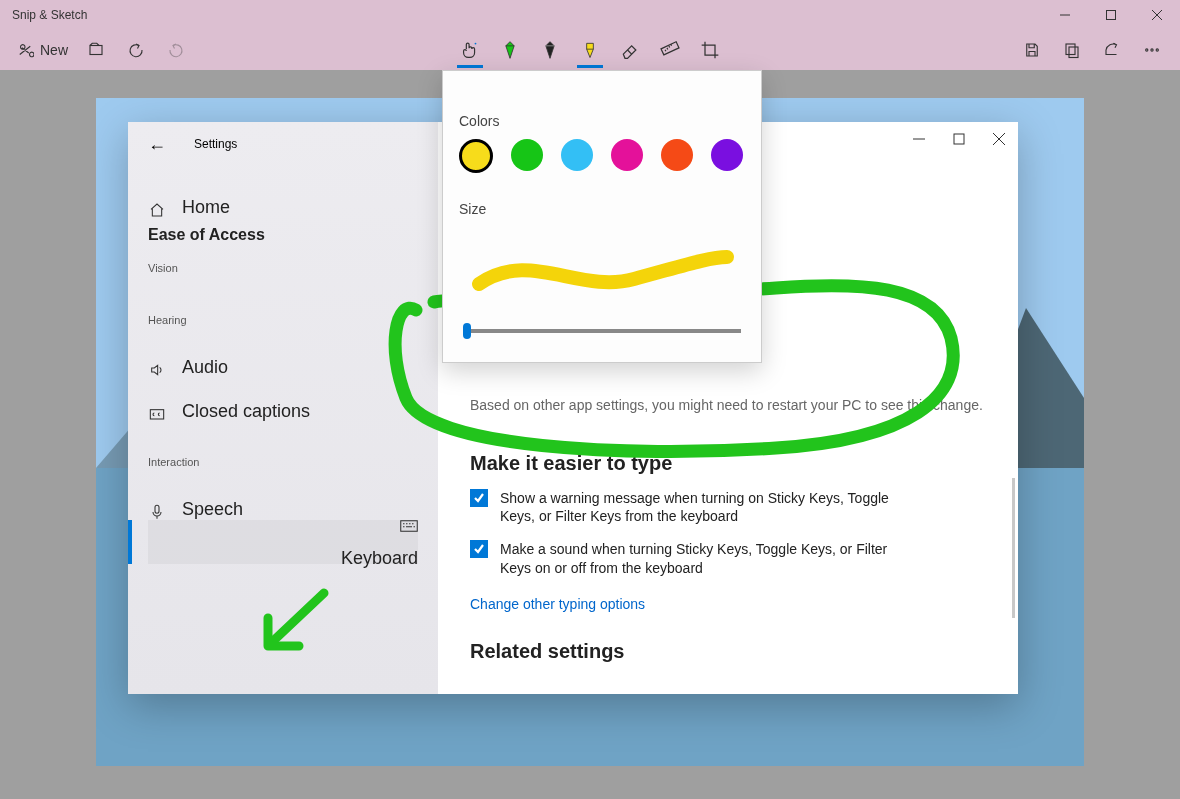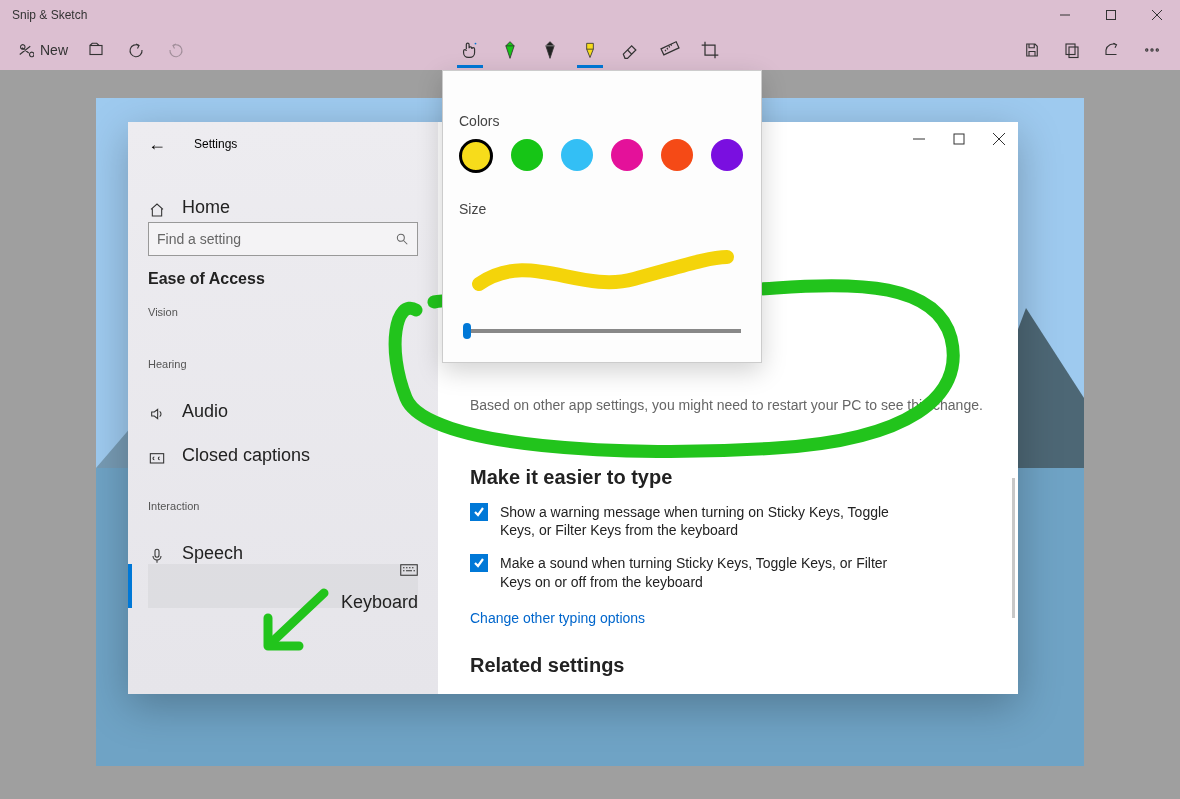--- a/index.html
+++ b/index.html
@@ -34,21 +34,21 @@
   .side-row.selected::before { content:""; position:absolute; left:-20px; top:0; width:4px; height:100%; background:#0078d7; }
   .side-row .ic { width:18px; display:flex; justify-content:center; }
   .search { margin:4px 0 14px 0; height:34px; border:1px solid #999; background:#f4f3f5; display:flex; align-items:center; padding:0 8px; font-size:14px; color:#666; }
   .search span { flex:1; }
   .side-heading { font-size:16px; font-weight:600; color:#222; margin:8px 0 6px 0; }
   .side-sub { font-size:11px; color:#555; margin:10px 0 6px 0; }
   .settings-main { flex:1; background:#fff; position:relative; padding:24px 32px 0 32px; overflow:hidden; }
   .winctrl { position:absolute; top:10px; right:12px; display:flex; gap:26px; }
   .winctrl div { width:14px; height:14px; display:flex; align-items:center; justify-content:center; }
   .hint { font-size:14px; color:#666; margin-top:250px; line-height:1.4; }
-  .h2 { font-size:20px; font-weight:600; margin-top:50px; color:#222; }
+  .h2 { font-size:20px; font-weight:600; margin-top:36px; color:#222; }
   .chk-row { display:flex; gap:12px; align-items:flex-start; margin-top:14px; font-size:14px; color:#222; line-height:1.35; }
   .chk { width:18px; height:18px; background:#0078d7; flex-shrink:0; display:flex; align-items:center; justify-content:center; }
   .chk svg { stroke:#fff; stroke-width:2.2; fill:none; }
   .link { color:#0066cc; font-size:14px; margin-top:18px; display:block; }
   .scrollbar { position:absolute; right:3px; top:356px; width:3px; height:140px; background:#c8c8c8; }
   
   .popover { position:absolute; top:70px; left:442px; width:320px; height:293px; background:#fdfdfd; border:1px solid #ccc; box-shadow:0 8px 24px rgba(0,0,0,.18); padding:14px 16px; z-index:50; }
   .pop-label { font-size:14px; color:#444; margin-bottom:10px;margin-top:28px; }
   .swatches { display:flex; gap:18px; margin-bottom:14px; }
   .swatch { width:32px; height:32px; border-radius:50%; }
@@ -200,27 +200,20 @@
           <span class="settings-title">Settings</span>
         </div>
         <div class="side-row" style="margin-top:8px;">
           <span class="ic">
             <svg width="16" height="16" viewBox="0 0 24 24" fill="none" stroke="#333" stroke-width="1.6">
                 <path d="M3 11 L12 3 L21 11 M5 10 V21 H19 V10"></path>
               </svg>
           </span>
           <span>Home</span>
         </div>
-        <div class="search">
-          <span>Find a setting</span>
-          <svg width="14" height="14" viewBox="0 0 24 24" fill="none" stroke="#666" stroke-width="1.8">
-              <circle cx="10" cy="10" r="6"></circle>
-              <path d="M15 15 L21 21"></path>
-            </svg>
-        </div>
         <div class="side-heading">Ease of Access</div>
         <div class="side-sub" style="margin-top:18px;">Vision</div>
         <div class="side-sub" style="margin-top:40px;">Hearing</div>
         <div class="side-row" style="margin-top:8px;">
           <span class="ic">
               <svg width="16" height="16" viewBox="0 0 24 24" fill="none" stroke="#333" stroke-width="1.6">
                 <path d="M4 9 H8 L13 5 V19 L8 15 H4 Z M16 8 a5 5 0 0 1 0 8"></path>
               </svg>
             </span>
           <span>Audio</span>

